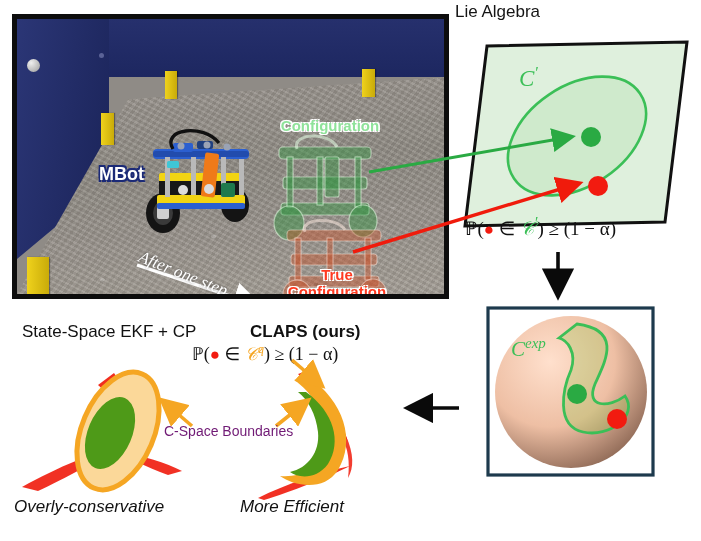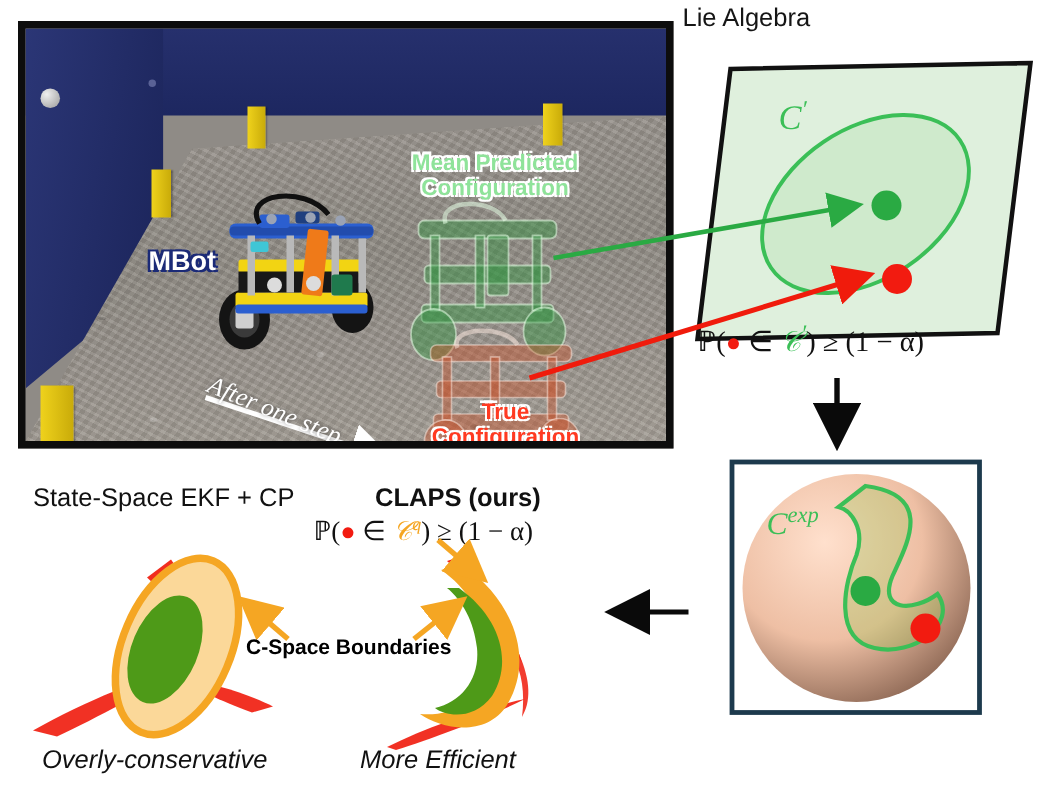--- a/index.html
+++ b/index.html
@@ -53,23 +53,23 @@
 
   
   #lie-algebra-panel{left:455px;top:2px;width:244px;height:262px;}
   #lie-group-panel{left:455px;top:302px;width:244px;height:238px;}
   .panel-title{text-align:left;font-size:17px;color:#151515;}
 
   
   #ekf-heading{left:22px;top:322px;font-size:17px;font-weight:400;}
   #claps-heading{left:226px;top:322px;font-size:17px;font-weight:700;margin-left:24px;}
   .caption-it{position:absolute;font-style:italic;font-size:17px;color:#111;}
-  #cap-left{left:28px;top:497px;}
+  #cap-left{left:14px;top:497px;}
   #cap-right{left:240px;top:497px;}
-  #cspace-label{left:164px;top:423px;font-size:14px;font-weight:700;color:#000000;}
+  #cspace-label{left:164px;top:423px;font-size:14px;font-weight:400;color:#701a75;}
 
   svg{overflow:visible;}
   .mj{font-family:"Liberation Serif",serif;}
 </style>
 </head>
 <body>
 
 <div class="abs" id="photo-panel">
   <div class="wall-back"></div>
   <div class="wall-left"></div>
@@ -145,21 +145,21 @@
     <defs>
         <marker id="wtip" markerWidth="9" markerHeight="9" refX="7" refY="4.5" orient="auto">
       <path d="M0 0 L9 4.5 L0 9 z" fill="#ffffff"></path>
         </marker>
       </defs>
     <line x1="2" y1="6" x2="122" y2="46" stroke="#ffffff" stroke-width="3.4" marker-end="url(#wtip)"></line>
   </svg>
 
   <div class="lbl" id="label-mbot">MBot</div>
   <div class="lbl" id="label-mean">
-    <span>Mean Predicted</span><br>
+    <br>
     <span>Configuration</span>
   </div>
   <div class="lbl" id="label-true">
     <span>True</span><br>
     <span>Configuration</span>
   </div>
   <div class="lbl" id="label-step">After one step</div>
 </div>
 
 <div class="abs" id="lie-algebra-panel">
@@ -228,21 +228,21 @@
       <marker id="ltip" markerWidth="9" markerHeight="9" refX="6" refY="4.5" orient="auto">
     <path d="M0 0 L9 4.5 L0 9 z" fill="#0a0a0a"></path>
       </marker>
     </defs>
   <line x1="54" y1="11" x2="8" y2="11" stroke="#0a0a0a" stroke-width="3.4" marker-end="url(#ltip)"></line>
 </svg>
 
 <div class="abs" id="ekf-heading">State-Space EKF + CP</div>
 <div class="abs" id="claps-heading">CLAPS (ours)</div>
 
-<div class="mj abs" style="left:192px;top:341px;font-size:18px;white-space:nowrap;margin-left:17px;">
+<div class="mj abs" style="left:192px;top:341px;font-size:18px;white-space:nowrap;">
   <span>ℙ(</span><span style="color:#f21b10;font-size:17px;">●</span>&nbsp;<span>∈</span>&nbsp;<span style="color:#f5a623;font-style:italic;">𝒞</span><sup style="color:#f5a623;font-style:italic;font-size:12px;">q</sup><span>)</span>&nbsp;<span>≥</span>&nbsp;<span>(1 − α)</span>
 </div>
 
 <svg class="abs" style="left:18px;top:355px;" width="210" height="150" viewBox="0 0 210 150">
   <g>
     <path d="M96 18 C112 42 128 58 136 66 C118 58 96 46 80 30 Z" fill="#f01b0c" opacity=".92"></path>
     <path d="M4 132 C40 112 78 96 104 92 C82 104 46 124 20 136 Z" fill="#f01b0c" opacity=".9"></path>
     <path d="M150 120 C128 112 112 104 104 98 C124 100 148 108 164 116 Z" fill="#f01b0c" opacity=".9"></path>
     <ellipse cx="98" cy="64" rx="46" ry="30" transform="rotate(-58 98 64)" fill="#f01b0c" opacity=".55"></ellipse>
   </g>

